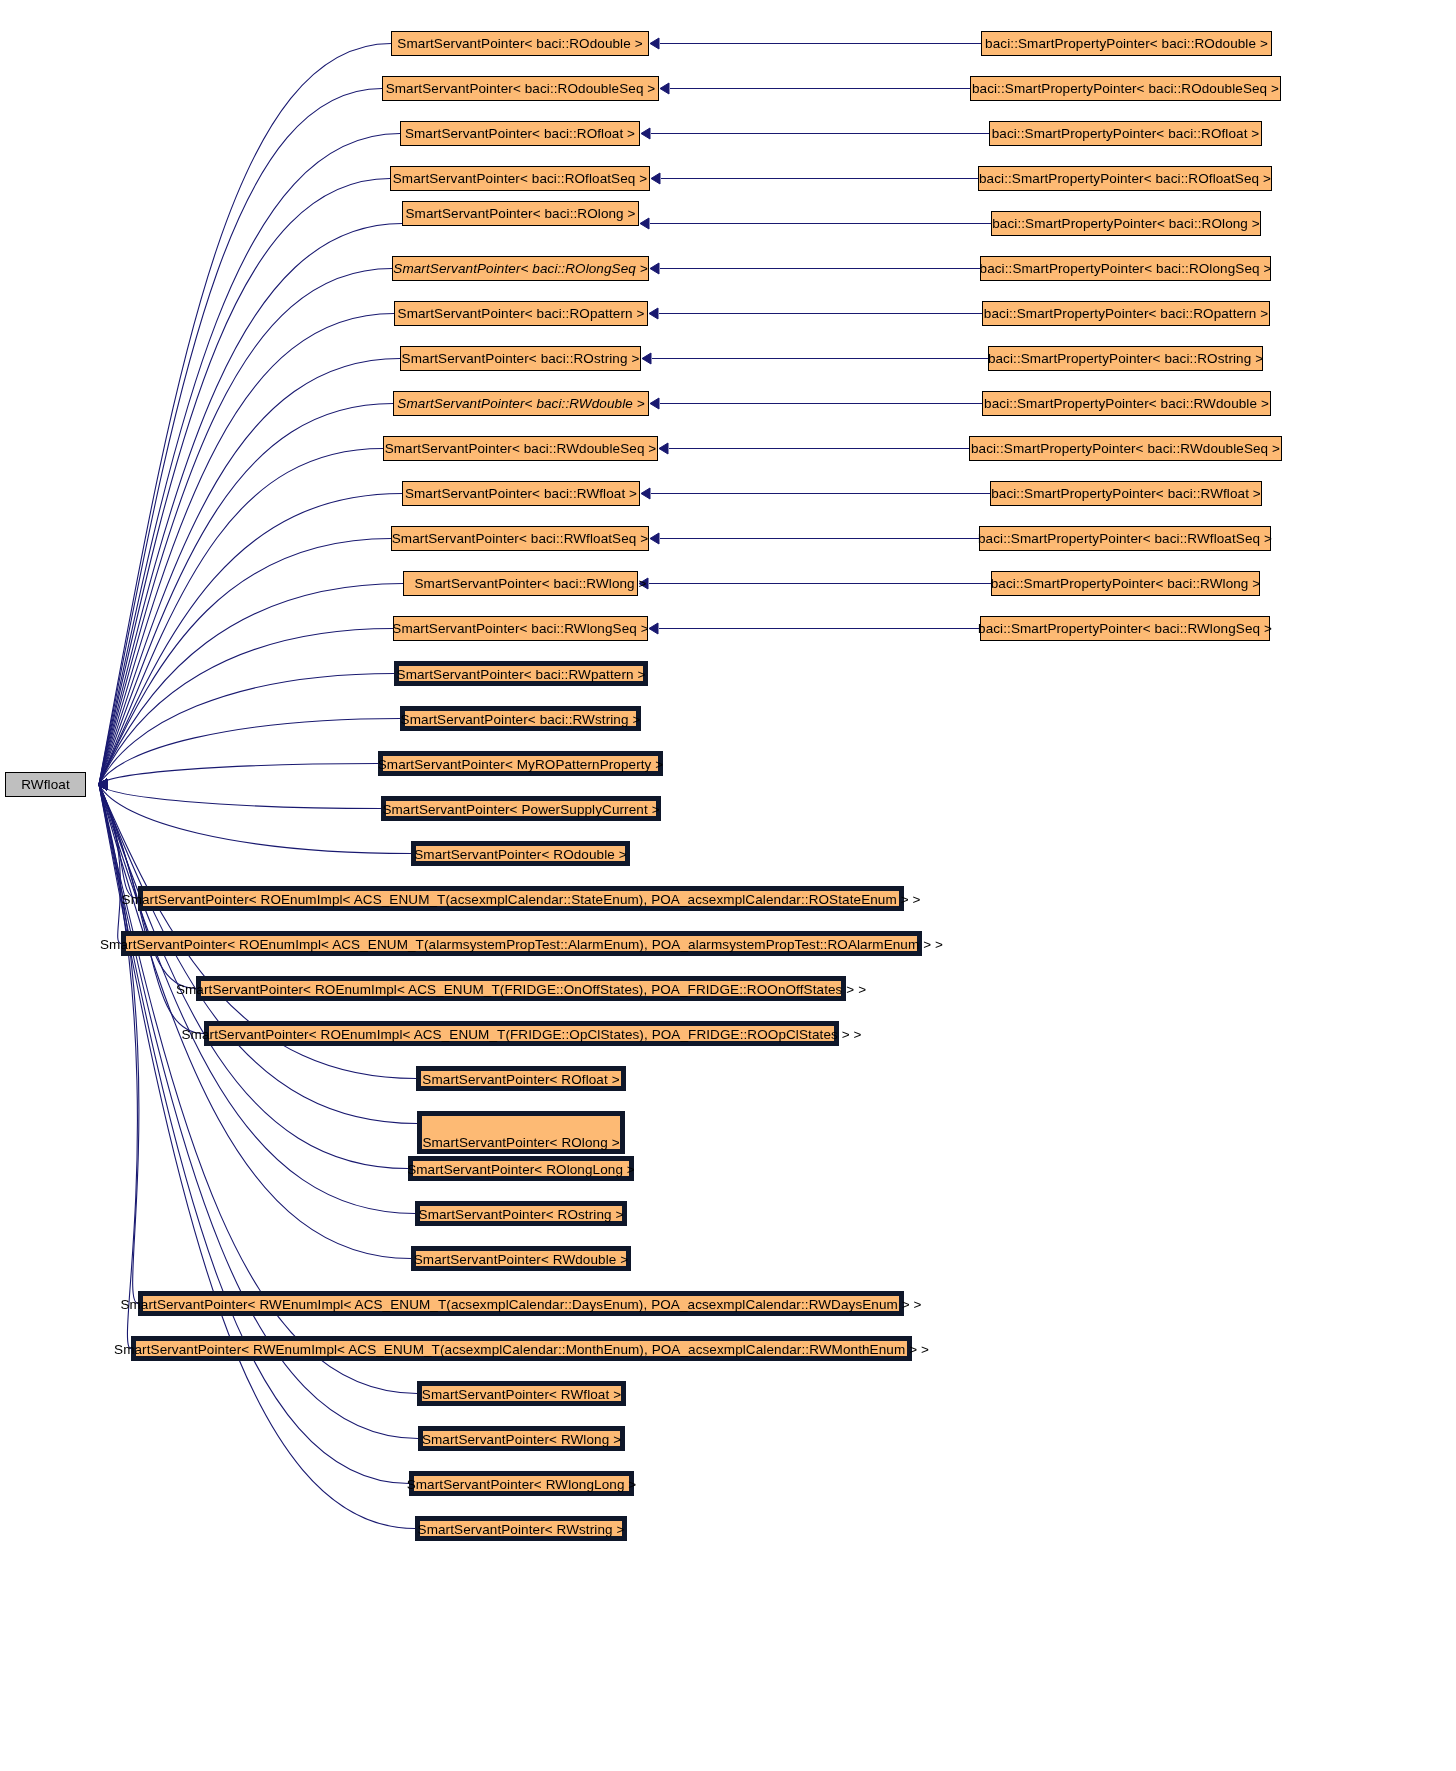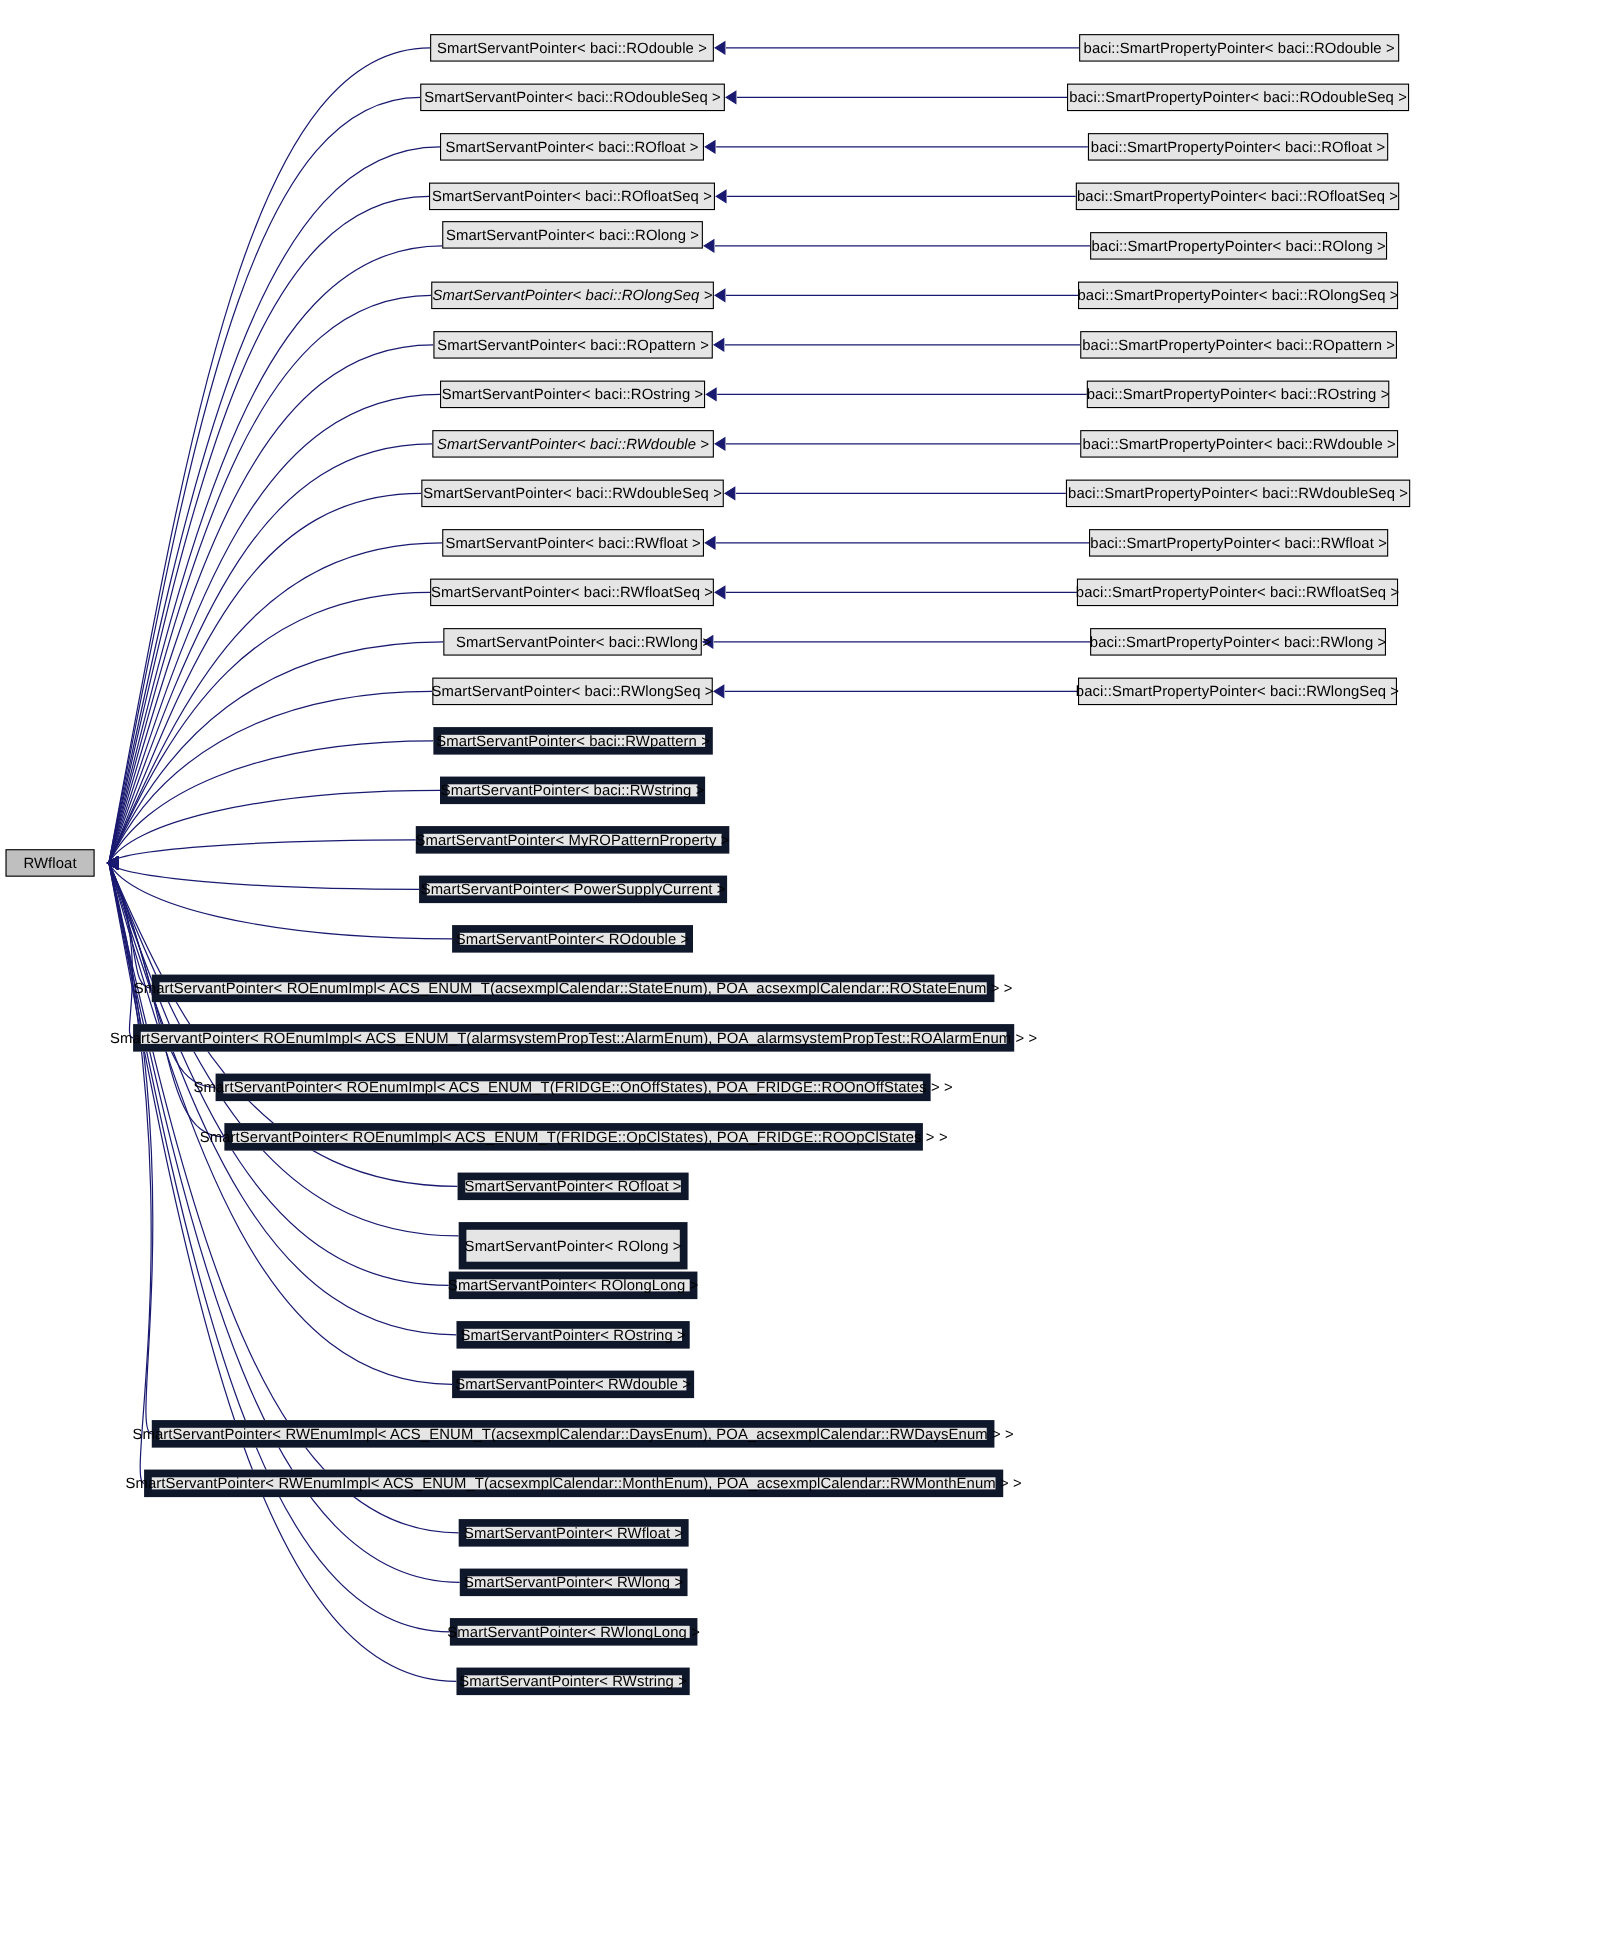--- a/index.html
+++ b/index.html
@@ -24,37 +24,38 @@
     left: 0; top: 0;
     width: 1456px;
     height: 1771px;
     pointer-events: none;
   }
   .node {
     position: absolute;
     display: flex;
     align-items: center;
     justify-content: center;
-    background: #e5e5e5;
+    background: #fdba74;
     border: 1px solid #191970;
     white-space: nowrap;
     font-size: 13.5px;
     line-height: 1;
     color: #000000;
     padding: 0 7px;
     height: 25px;
     letter-spacing: 0.1px;
   }
   .node.root {
     background: #bfbfbf;
     border: 1px solid #000000;
     font-size: 13.5px;
   }
   .node.red {
-    border: 7px solid #0f172a;
+    border: 5px solid #0f172a;
+    align-items: flex-end;
   }
   .node.black {
     border: 1px solid #000000;
   }
   .node-label {
     display: block;
     white-space: nowrap;
   }
 </style>
 </head>

